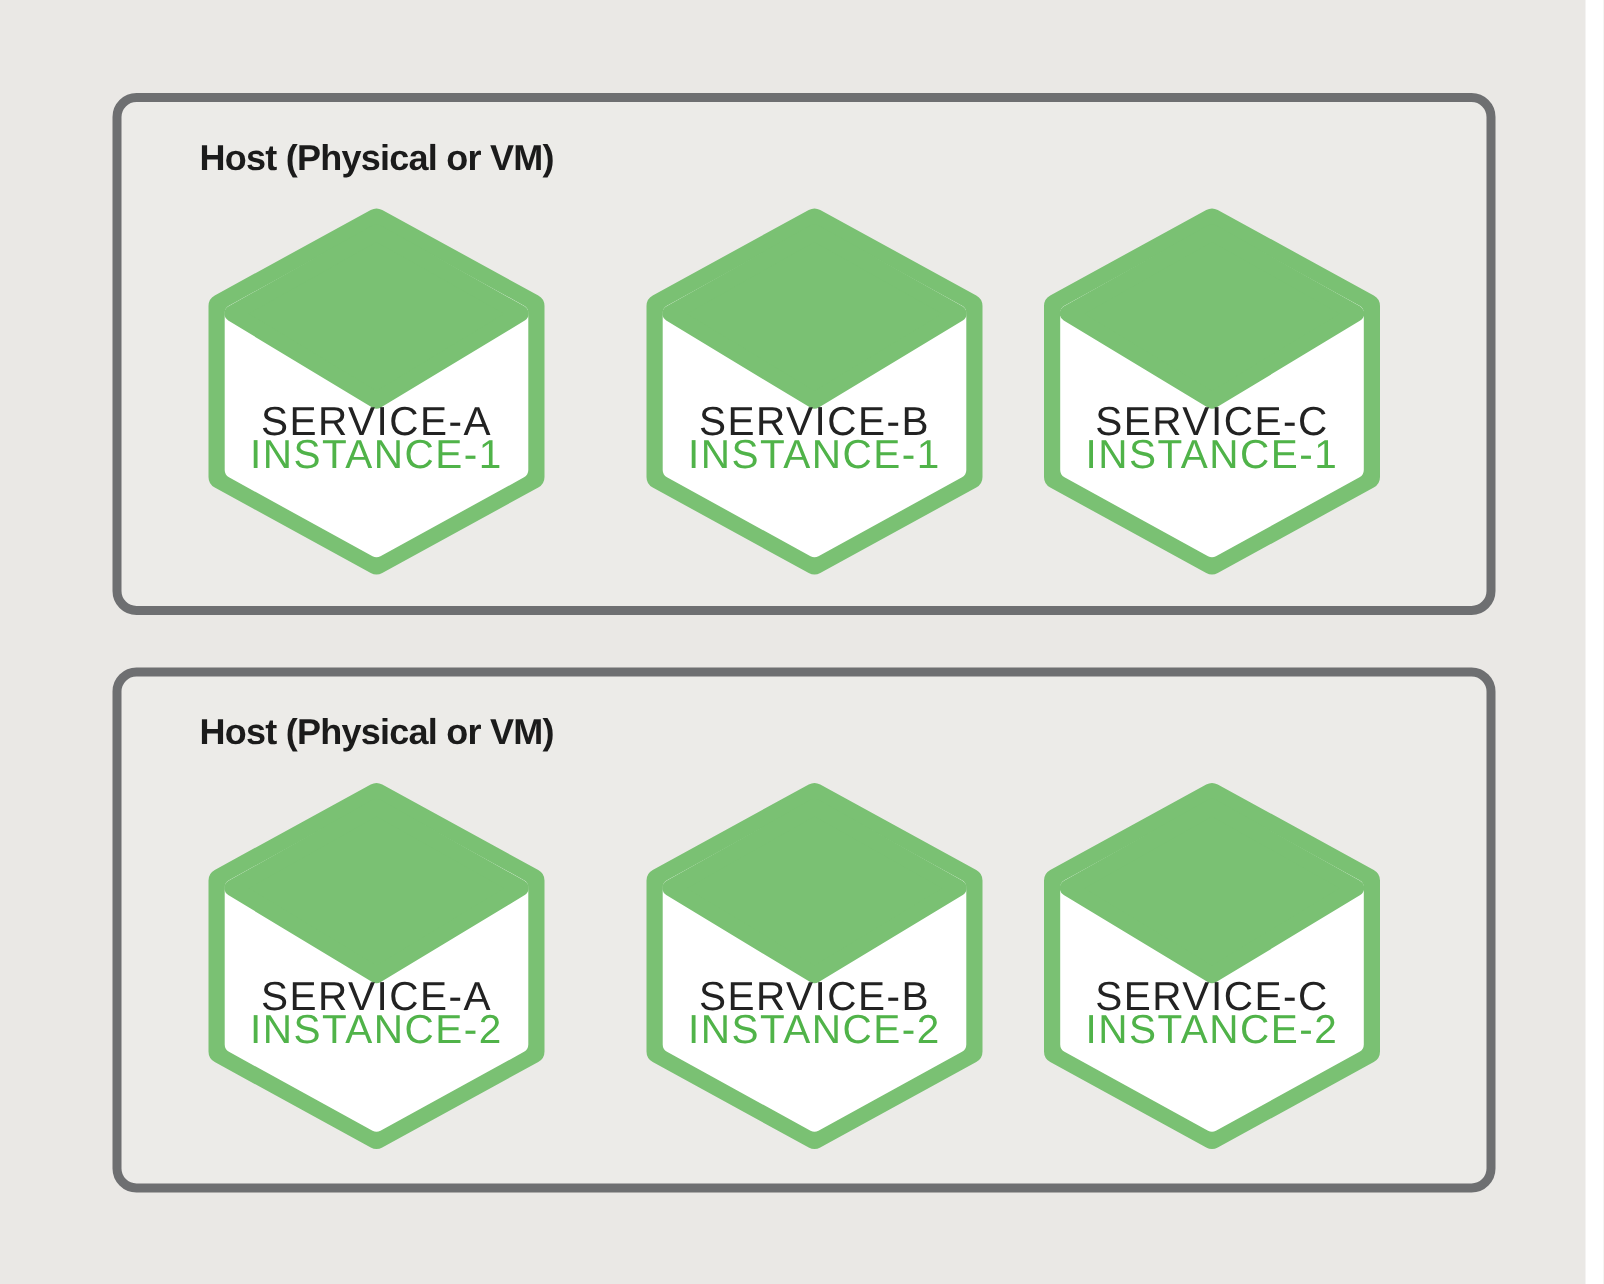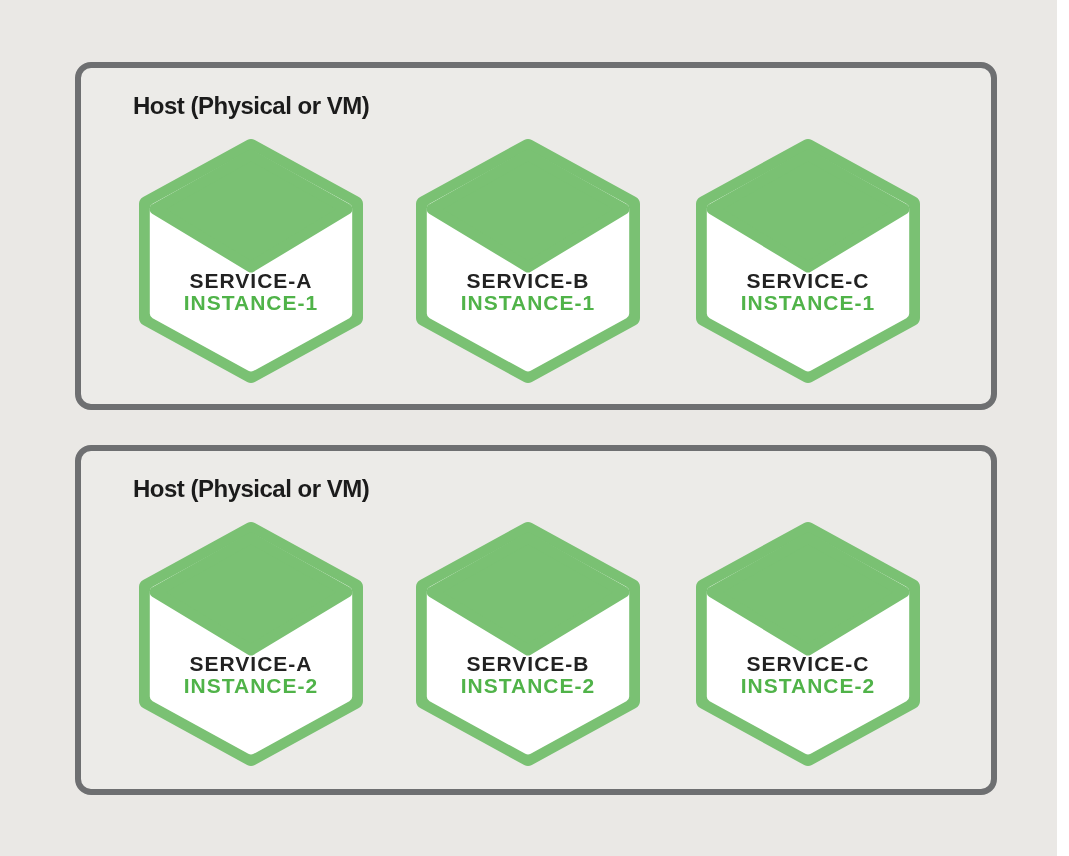--- a/index.html
+++ b/index.html
@@ -39,21 +39,21 @@
     white-space: nowrap;
   }
 
   .hex {
     position: absolute;
     top: 68px;
     width: 230px;
     height: 250px;
   }
   .hex.pos-a { left: 55px; }
-  .hex.pos-b { left: 332px; }
+  .hex.pos-b { left: 347px; }
   .hex.pos-c { left: 612px; }
 
   .hex svg {
     position: absolute;
     left: 0;
     top: 0;
     width: 230px;
     height: 250px;
     display: block;
   }
@@ -75,22 +75,22 @@
     stroke-width: 11;
     stroke-linejoin: round;
   }
 
   .hex-label {
     position: absolute;
     left: 0;
     right: 0;
     top: 134px;
     text-align: center;
-    font-weight: bold;
-    font-size: 21px;
+    font-weight: normal;
+    font-size: 27px;
     line-height: 22px;
     letter-spacing: 1px;
     white-space: nowrap;
   }
   .service-name  { color: var(--service-text, #222222); }
   .instance-name { color: var(--instance-green, #50b349); }
 </style>
 </head>
 <body>
 

